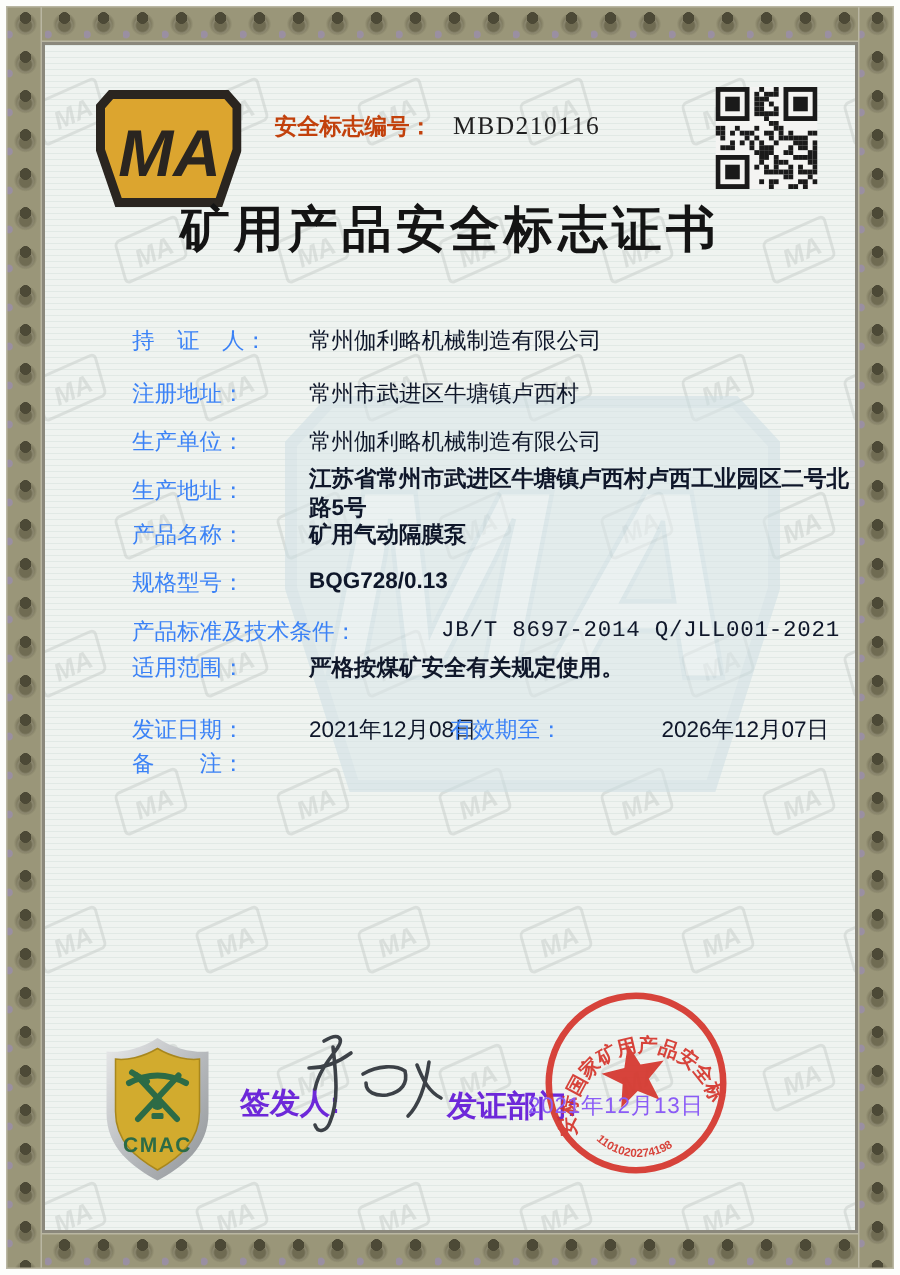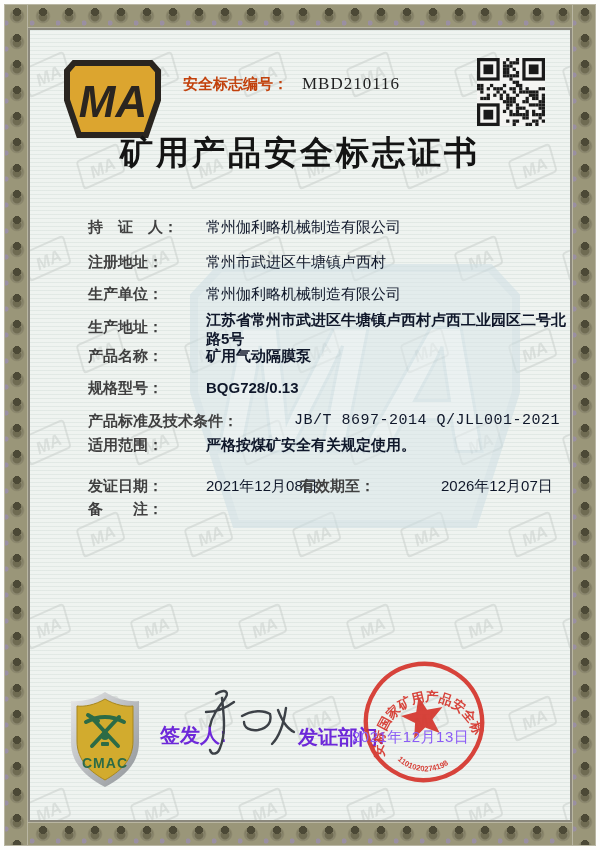--- a/index.html
+++ b/index.html
@@ -27,21 +27,21 @@
   .content{position:absolute;inset:0;z-index:2;}
   .abs{position:absolute;}
   .ma-badge{left:64px;top:60px;}
   .markline{left:183px;top:74px;}
   .mark-label{font-weight:bold;font-size:15px;color:#c2410c;}
   .mark-num{font-family:"Liberation Serif",serif;font-size:17px;color:#1f1f1f;margin-left:14px;letter-spacing:1px;text-align:right;}
   .qr{left:477px;top:58px;}
   .title{left:0;top:131px;width:600px;text-align:center;font-size:33px;font-weight:bold;
          color:#141414;letter-spacing:3px;}
   .row{left:0;top:0;width:600px;font-size:15px;}
-  .lab{position:absolute;left:88px;font-weight:bold;color:#404040;white-space:nowrap;}
+  .lab{position:absolute;left:88px;font-weight:normal;color:#3b82f6;white-space:nowrap;}
   .val{position:absolute;left:174px;color:#0f172a;white-space:nowrap;margin-left:32px;}
   .val.wrap{white-space:normal;width:364px;line-height:19px;font-weight:bold;}
   .val.bold{font-weight:bold;}
   .val.serif{font-family:Liberation Mono, monospace;letter-spacing:.5px;}
   .statement{left:72px;top:547px;width:458px;font-size:15px;font-weight:bold;color:#1b1b1b;
              line-height:19.5px;text-align:justify;text-indent:2em;}
   .sig-row{font-size:20px;font-weight:bold;color:#6d28d9;}
   .stamp{left:361px;top:659px;z-index:2;opacity:.92;}
   .stamp-date{left:352px;top:728px;font-size:15px;color:#8b5cf6;z-index:4;letter-spacing:.5px;}
   .signature{left:198px;top:682px;z-index:3;}

